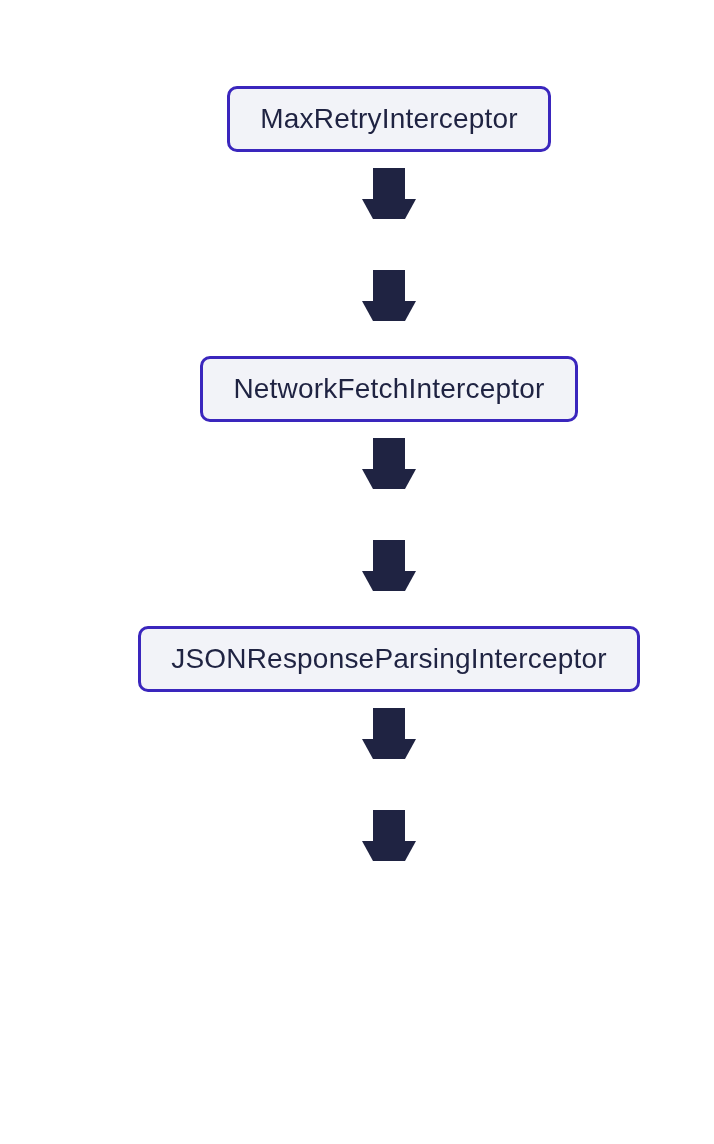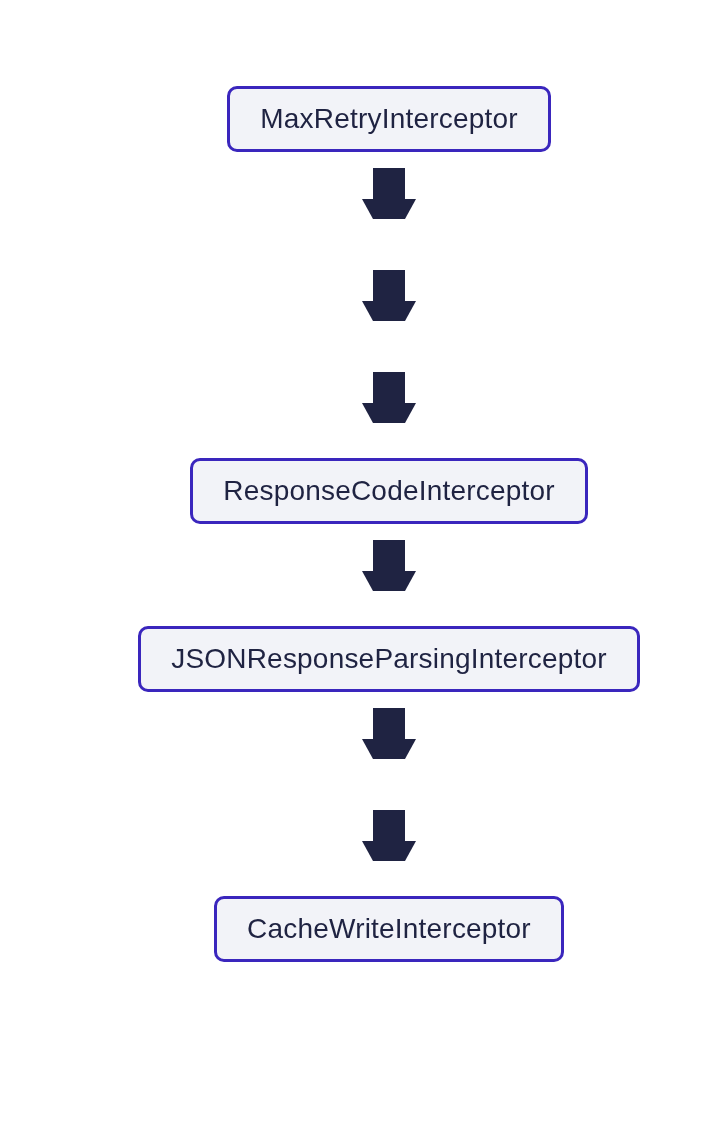--- a/index.html
+++ b/index.html
@@ -78,42 +78,41 @@
       <div class="line"></div>
       <div class="head"></div>
     </div>
 
 
     <div class="edge">
       <div class="line"></div>
       <div class="head"></div>
     </div>
 
+    <div class="node">NetworkFetchInterceptor</div>
 
     <div class="edge">
       <div class="line"></div>
       <div class="head"></div>
     </div>
 
-    <div class="node">ResponseCodeInterceptor</div>
 
     <div class="edge">
       <div class="line"></div>
       <div class="head"></div>
     </div>
 
     <div class="node">JSONResponseParsingInterceptor</div>
 
     <div class="edge">
       <div class="line"></div>
       <div class="head"></div>
     </div>
 
 
     <div class="edge">
       <div class="line"></div>
       <div class="head"></div>
     </div>
 
-    <div class="node">CacheWriteInterceptor</div>
 
   </div>
 </div>
 
 </body></html>

